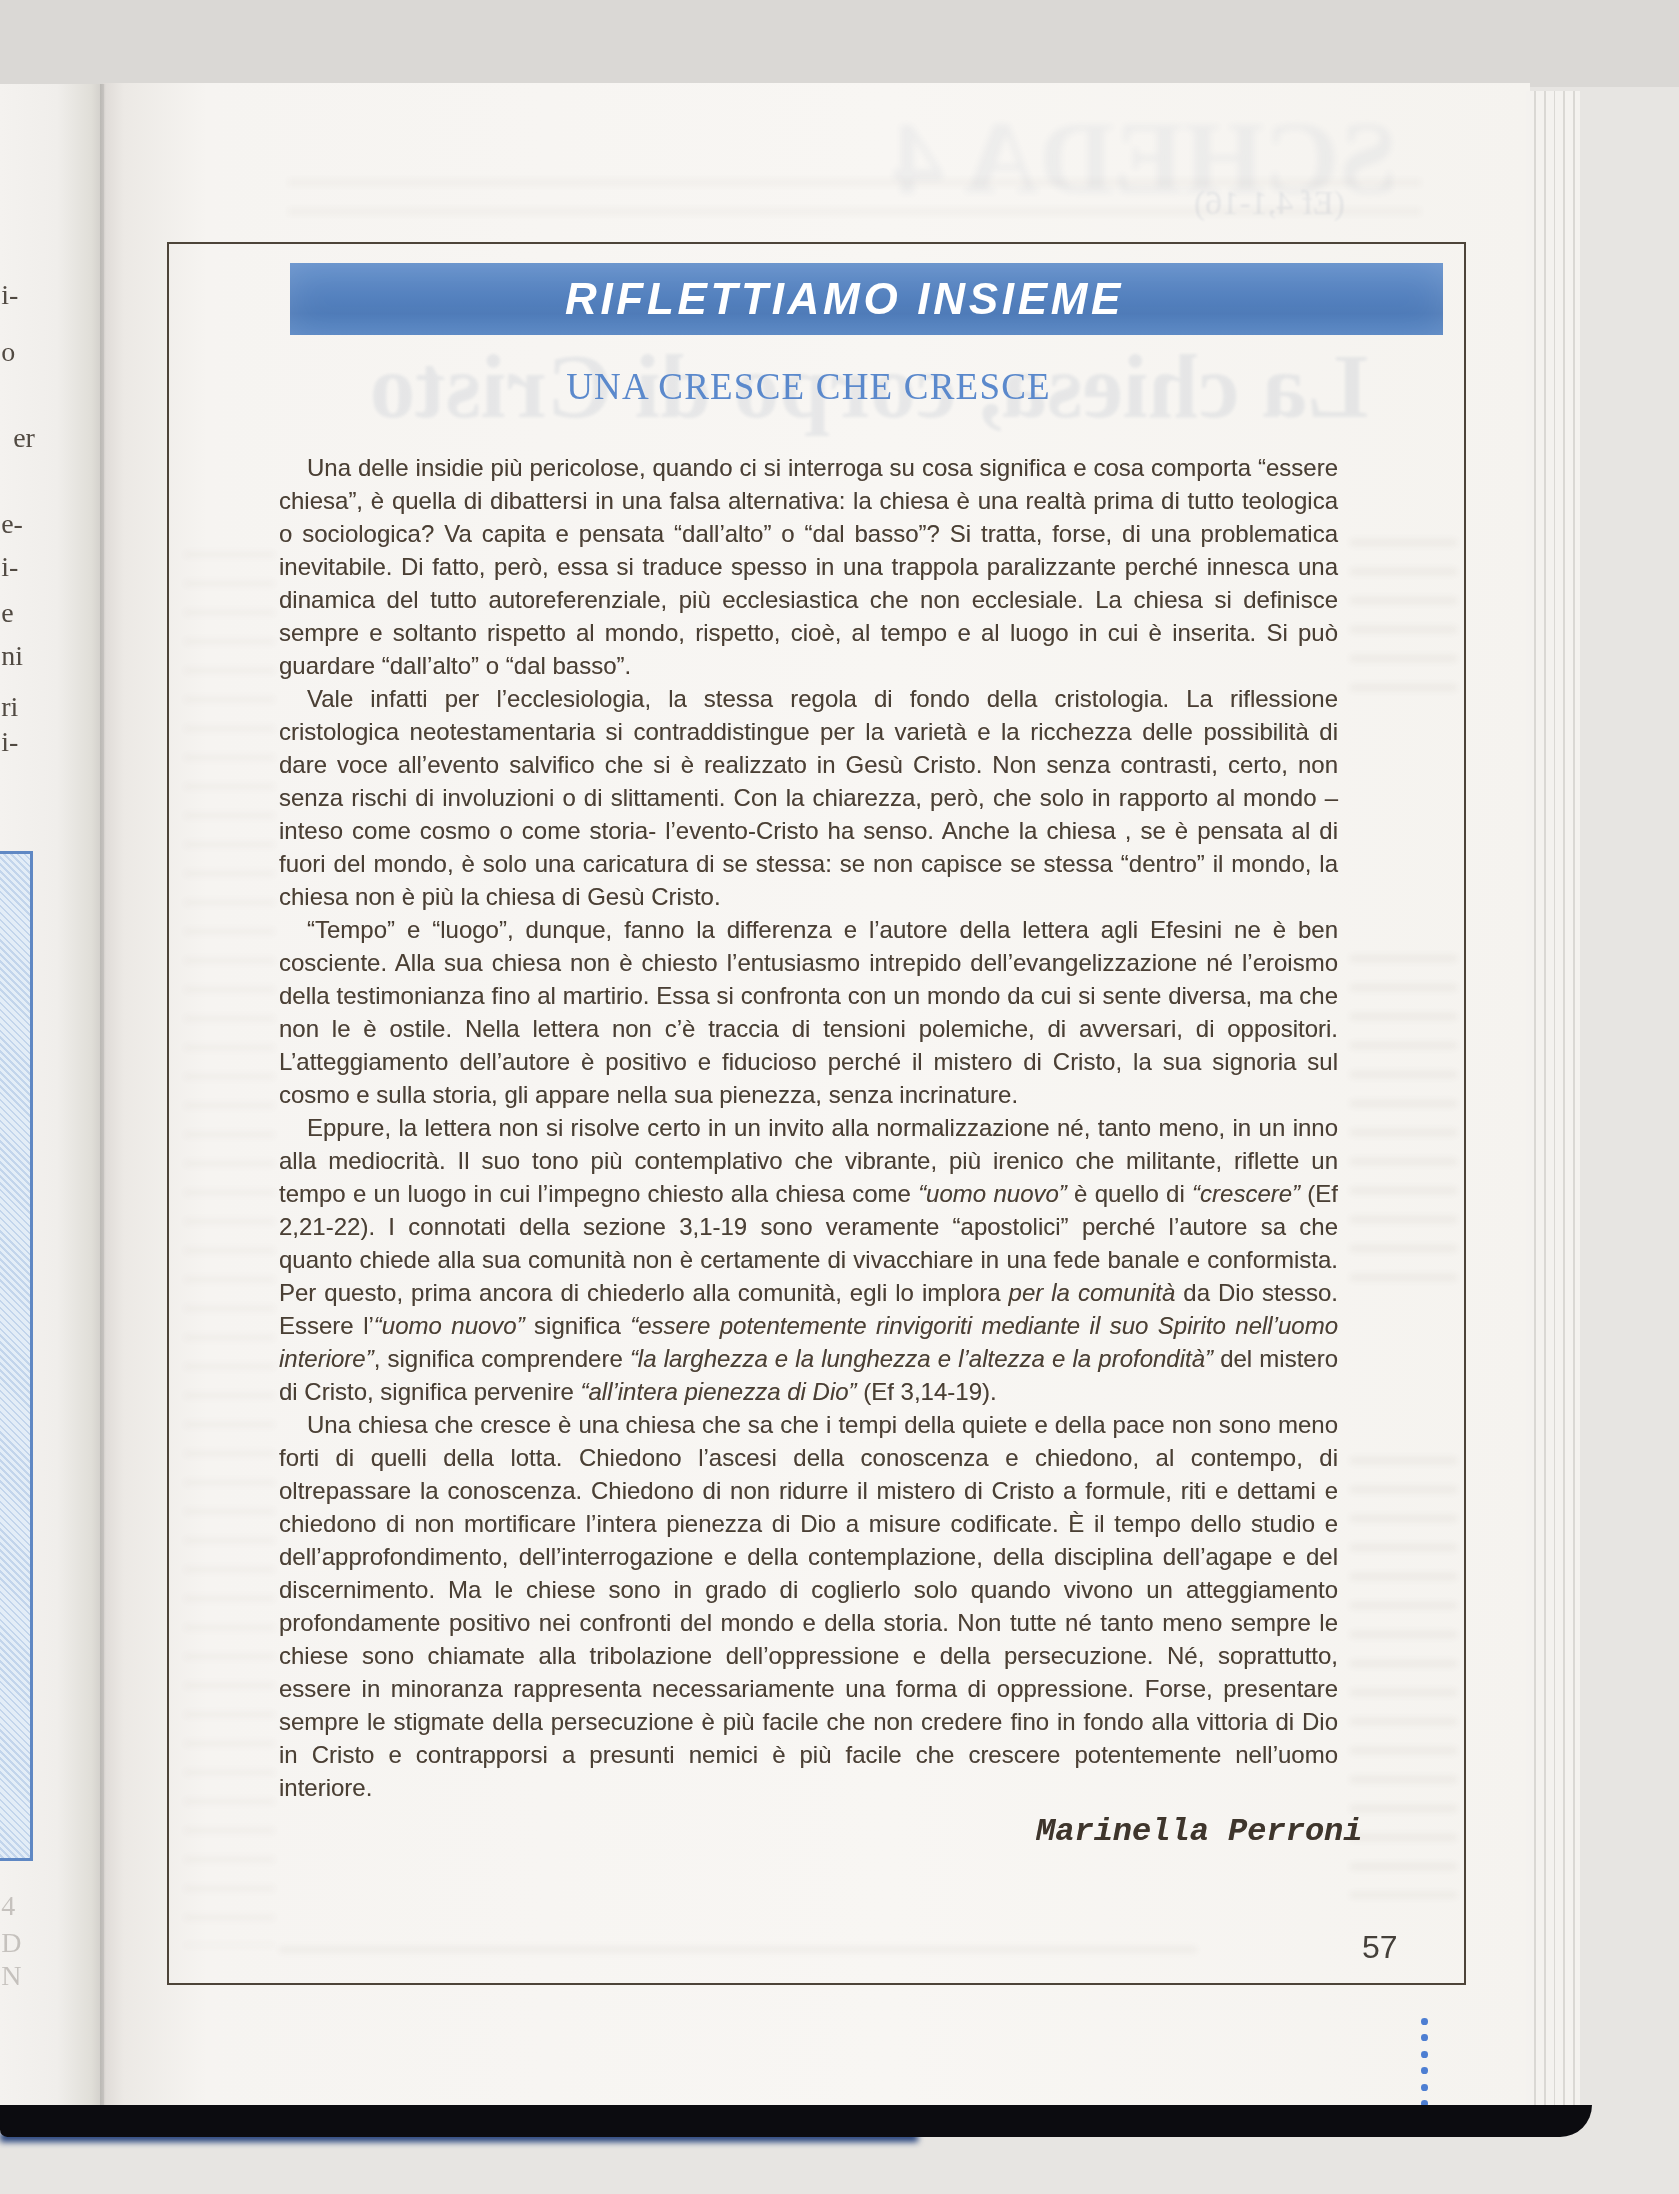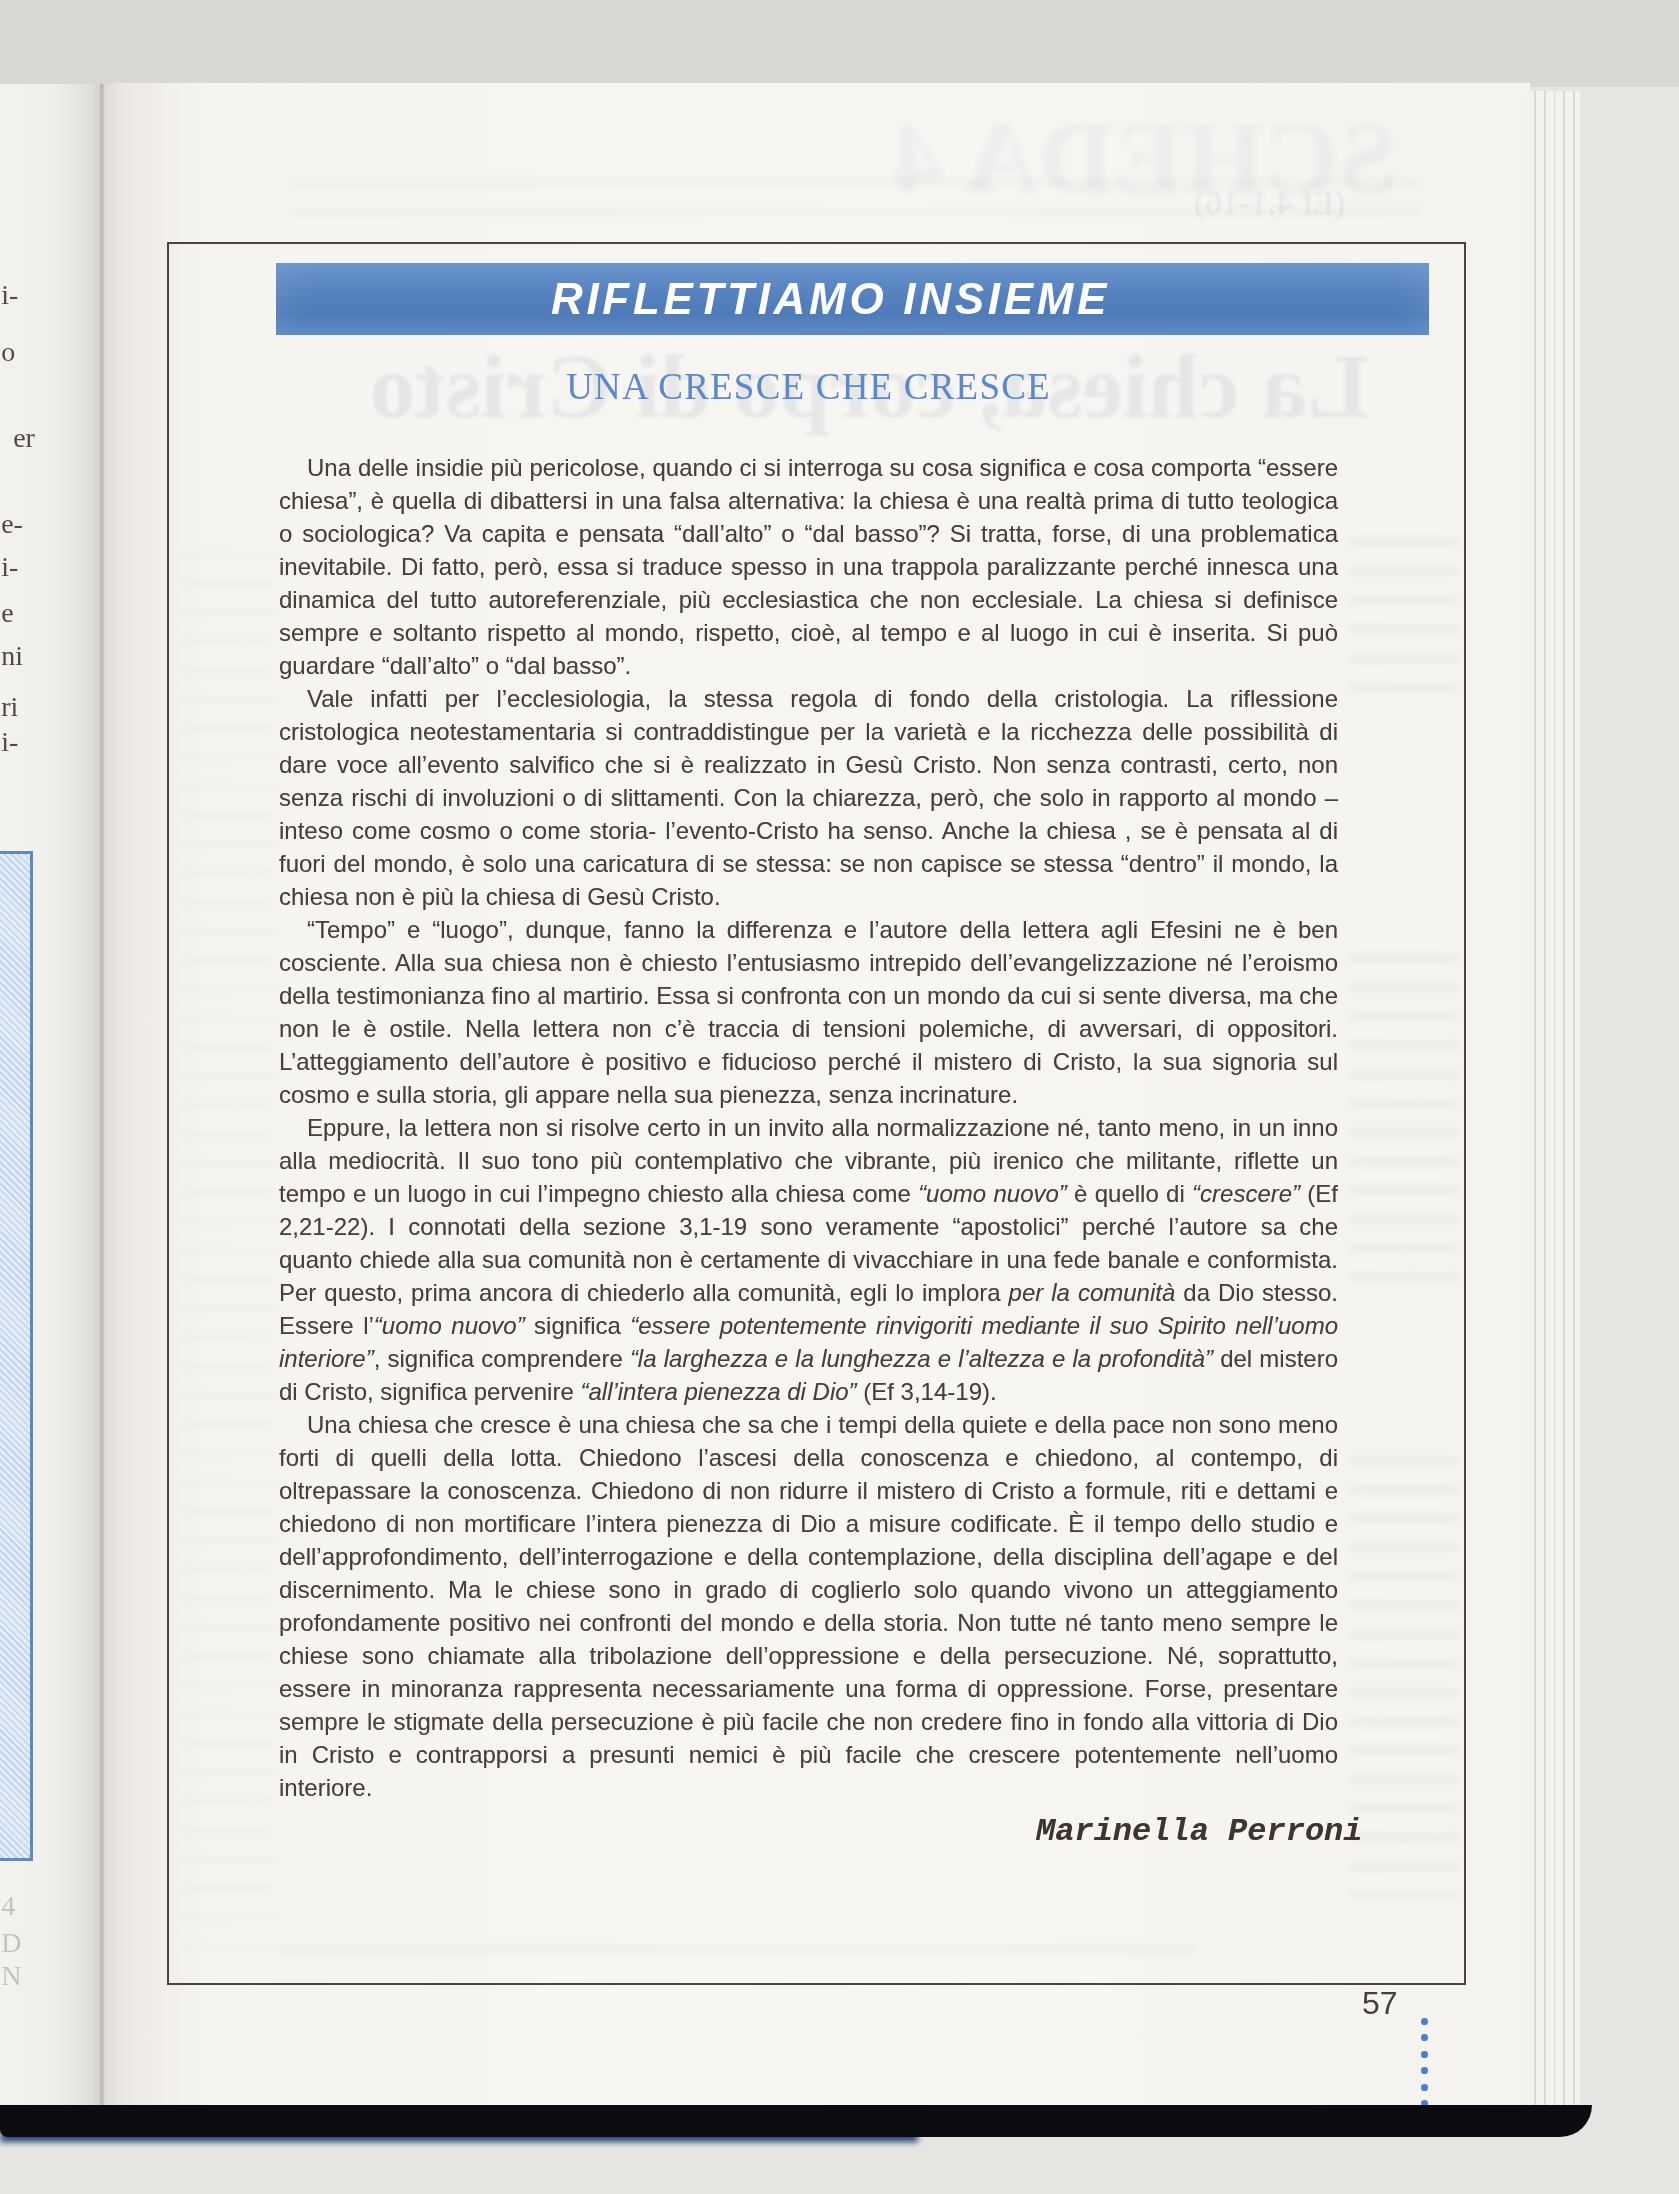--- a/index.html
+++ b/index.html
@@ -25,38 +25,38 @@
         background:linear-gradient(90deg,#dedad6 0px,#ece9e5 21px,#f6f4f1 104px,#f8f6f3 55%,#f5f3ef 100%);}
   .edges{position:absolute;left:1526px;top:91px;width:54px;height:2018px;
          background:repeating-linear-gradient(90deg,#f4f2ef 0 8px,#dad8d4 8px 9.8px);}
   .cover-navy{position:absolute;left:0;top:2132px;width:918px;height:9.8px;background:#23407a;
               filter:blur(3.1px);}
   .cover-edge{position:absolute;left:0;top:2105px;width:1592px;height:32px;background:#0c0c10;
               border-radius:0 0 43px 9.8px;}
 
   .frame{position:absolute;left:167px;top:242px;width:1295px;height:1739px;border:2.4px solid #4d4439;}
 
-  .banner{position:absolute;left:276px;top:263px;width:1153px;height:72px;
+  .banner{position:absolute;left:290px;top:263px;width:1153px;height:72px;
           background:linear-gradient(180deg,#6490cb 0%,#4d7ab8 70%,#5584c2 100%);
           box-shadow:inset 0 0 37px rgba(255,255,255,.12);
           display:flex;align-items:center;justify-content:center;}
   .banner-label{color:#ffffff;font-weight:bold;font-style:italic;font-size:44px;
                 letter-spacing:3.7px;transform:translateX(-22px);white-space:nowrap;}
 
   .title{position:absolute;left:279px;top:365px;width:1059px;text-align:center;
          font-family:"Liberation Serif",serif;font-size:37px;letter-spacing:1.2px;color:#5b89cc;}
 
   .body-text{position:absolute;left:279px;top:451px;width:1059px;font-size:24px;line-height:33px;
              text-align:justify;color:#4a3f34;text-shadow:0 0 0.6px rgba(74,63,52,.35);hyphens:auto;}
   .body-text p{margin:0;text-indent:28px;}
   .body-text em{font-style:italic;margin-top:36px;}
   .author{margin-top:11px;margin-right:-24.5px;text-align:right;font-family:Liberation Mono, monospace;
           font-style:italic;font-weight:bold;font-size:32px;color:#3e352c;text-indent:0;}
 
-  .page-number{position:absolute;left:1362px;top:1985px;font-size:32px;color:#45403a;}
+  .page-number{position:absolute;left:1362px;top:1929px;font-size:32px;color:#45403a;}
   .dots{position:absolute;left:1421px;top:2018px;display:flex;flex-direction:column;gap:9.8px;}
   .dots i{width:6.7px;height:6.7px;border-radius:50%;background:#4d7ed2;}
 
   
   .ghost{position:absolute;transform:scaleX(-1);font-family:"Liberation Serif",serif;
          color:#3c567e;pointer-events:none;white-space:nowrap;}
   .g-headline{left:263px;top:334px;width:1212px;font-size:91px;opacity:.085;filter:blur(1.8px);
               text-align:center;font-weight:bold;}
   .g-ref{left:1194px;top:184px;font-size:34px;opacity:.09;filter:blur(1.2px);}
   .g-top{left:808px;top:98px;width:673px;font-size:104px;font-weight:bold;opacity:.05;

